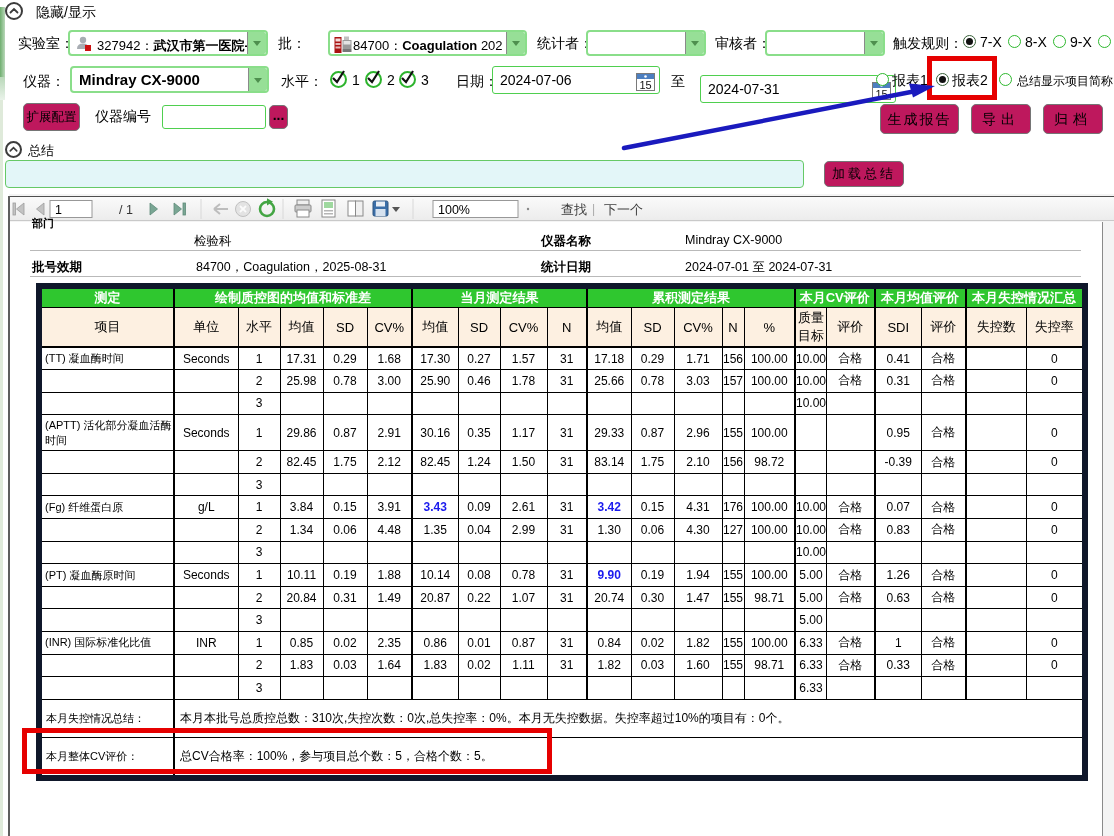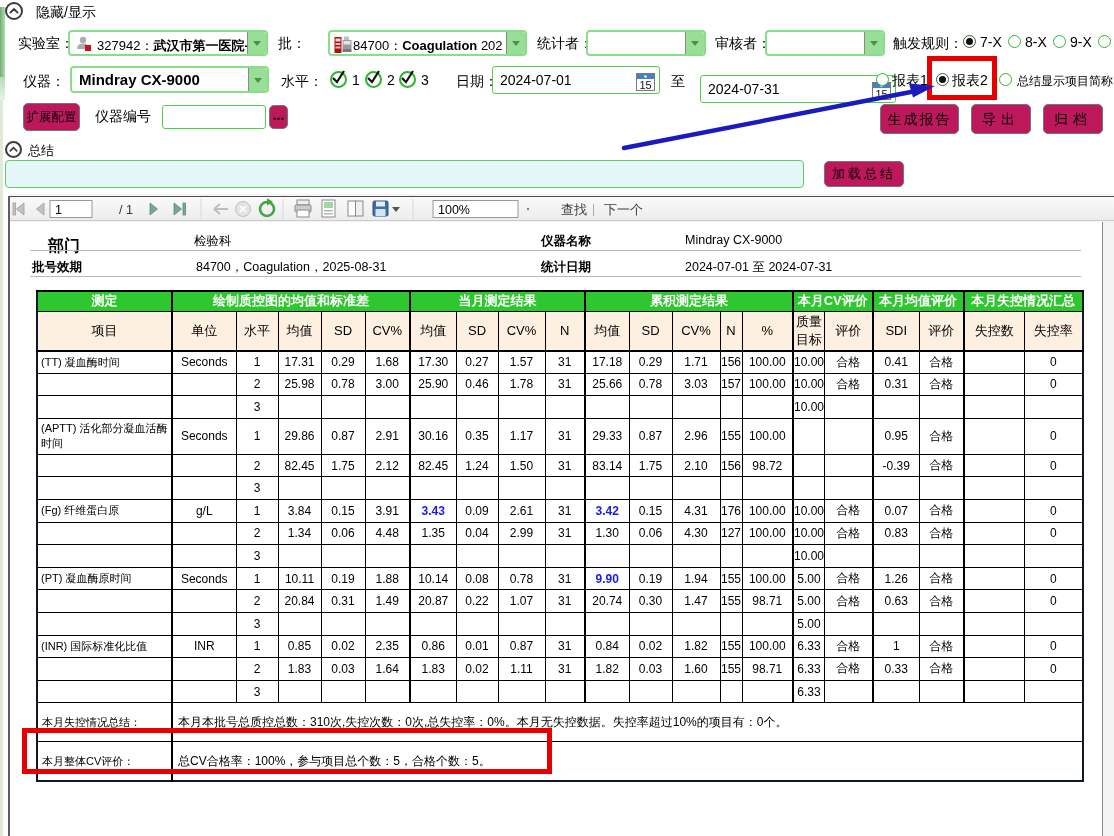--- a/index.html
+++ b/index.html
@@ -19,21 +19,21 @@
 .ipt { position:absolute; background:#fff; border:1.5px solid #4fcf4f; border-radius:3px; }
 .ckc { position:absolute; width:17px; height:17px; border:2px solid #2db42d; border-radius:50%; background:#fff; }
 .rad { position:absolute; width:13px; height:13px; border:1.5px solid #2eb82e; border-radius:50%; background:#fff; }
 .rad.sel { border:1.5px solid #386038; }
 .rad.sel:after { content:""; position:absolute; left:1.5px; top:1.5px; width:7px; height:7px;
   border-radius:50%; background:#111; }
 .toggle { position:absolute; width:18px; height:18px; border:2px solid #3c3c3c; border-radius:50%; background:#fff; }
 .toggle svg { position:absolute; left:1px; top:1px; }
 .redbox { position:absolute; border:5px solid #e60000; }
 
-#rpt { position:absolute; left:36px; top:290px; border-collapse:collapse; table-layout:fixed; border:2px solid #0f172a; }
+#rpt { position:absolute; left:36px; top:283px; border-collapse:collapse; table-layout:fixed; border:6px solid #0f172a; }
 #rpt td { border:1px solid #000; font-size:12px; text-align:center; padding:0; overflow:hidden;
   color:#000; background:#fff; }
 #rpt tr.gh td { background:#2fc72f; color:#fff; font-weight:bold; font-size:13px; height:20px;
   border:1px solid #000; border-top:2px solid #000; }
 #rpt tr.gh td.bL { border-left:2px solid #000; }
 #rpt tr.sh td { background:#fdf0e1; font-size:13px; height:39.5px; border-bottom:2px solid #000; }
 #rpt tr.dr td { height:22.6px; }
 #rpt tr.tall td { height:36px; }
 #rpt tr.b1 td { height:38.5px; }
 #rpt tr.b2 td { height:40px; }
@@ -112,21 +112,21 @@
     <div class="lbl" style="left:387px;top:72px;">2</div>
 <div class="ckc" style="left:399px;top:71px;"></div>
     <div class="lbl" style="left:421px;top:72px;">3</div>
 <svg class="abs" style="left:330px;top:69px;" width="110" height="20" viewBox="0 0 110 20">
   <path d="M3 9 L7 13 L14 2" stroke="#111" stroke-width="2.2" fill="none"></path>
   <path d="M38 9 L42 13 L49 2" stroke="#111" stroke-width="2.2" fill="none"></path>
   <path d="M72 9 L76 13 L83 2" stroke="#111" stroke-width="2.2" fill="none"></path>
 </svg>
 <div class="lbl" style="left:456px;top:73px;">日期：</div>
 <div class="ipt" style="left:492px;top:66px;width:168px;height:28px;">
-  <div class="abs" style="left:7px;top:5px;font-size:14px;">2024-07-01</div>
+  <div class="abs" style="left:7px;top:5px;font-size:14px;">2024-07-06</div>
   <svg class="abs" style="right:4px;top:6px;" width="19" height="18" viewBox="0 0 19 18">
     <rect x="0.5" y="0.5" width="18" height="17" fill="#fff" stroke="#7a7a7a"></rect>
     <rect x="1" y="1" width="17" height="5" fill="#4d7fc0"></rect>
     <circle cx="9.5" cy="3.5" r="1.3" fill="#fff"></circle>
     <text x="9.5" y="15.5" font-size="11" text-anchor="middle" fill="#111" font-family="Liberation Sans">15</text>
   </svg>
 </div>
 <div class="lbl" style="left:671px;top:73px;">至</div>
 <div class="ipt" style="left:700px;top:60px;width:196px;height:28px;margin-top:15px;">
   <div class="abs" style="left:7px;top:5px;font-size:14px;">2024-07-31</div>
@@ -208,21 +208,21 @@
   <text x="438" y="17.5" font-size="12.5" fill="#000" font-family="Liberation Sans">100%</text>
   <circle cx="528" cy="13" r="1.2" fill="#888"></circle>
   <text x="561" y="18" font-size="13" fill="#3c3c3c" font-family="Liberation Sans">查找</text>
   <text x="592" y="17" font-size="12" fill="#aaa" font-family="Liberation Sans">|</text>
   <text x="604" y="18" font-size="13" fill="#3c3c3c" font-family="Liberation Sans">下一个</text>
 </svg>
 
 <div class="abs" style="left:10px;top:222px;width:1092px;height:614px;background:#fff;"></div>
 <div class="abs" style="left:1102px;top:222px;width:1px;height:614px;background:#8a8a8a;"></div>
 
-<div class="abs" style="left:32px;top:236px;font-size:16px;font-weight:bold;margin-left:16px;">部门</div>
+<div class="abs" style="left:32px;top:216px;font-size:11px;font-weight:bold;">部门</div>
 <div class="abs" style="left:194px;top:233px;font-size:12.5px;">检验科</div>
 <div class="abs" style="left:541px;top:233px;font-size:12.5px;font-weight:bold;">仪器名称</div>
 <div class="abs" style="left:685px;top:233px;font-size:12.5px;">Mindray CX-9000</div>
 <div class="abs" style="left:30px;top:250px;width:1051px;height:1px;background:#b9b9b9;"></div>
 <div class="abs" style="left:32px;top:259px;font-size:12.5px;font-weight:bold;">批号效期</div>
 <div class="abs" style="left:196px;top:259px;font-size:12.5px;">84700，Coagulation，2025-08-31</div>
 <div class="abs" style="left:541px;top:259px;font-size:12.5px;font-weight:bold;">统计日期</div>
 <div class="abs" style="left:685px;top:259px;font-size:12.5px;">2024-07-01 至 2024-07-31</div>
 <div class="abs" style="left:30px;top:276px;width:1051px;height:1px;background:#b9b9b9;"></div>
 <table id="rpt">

